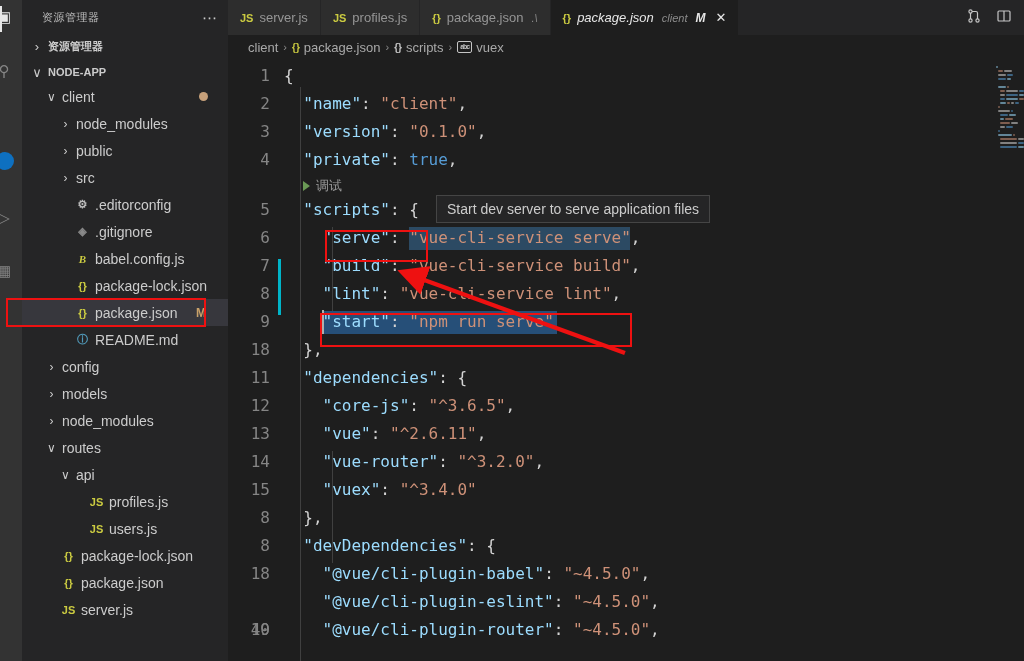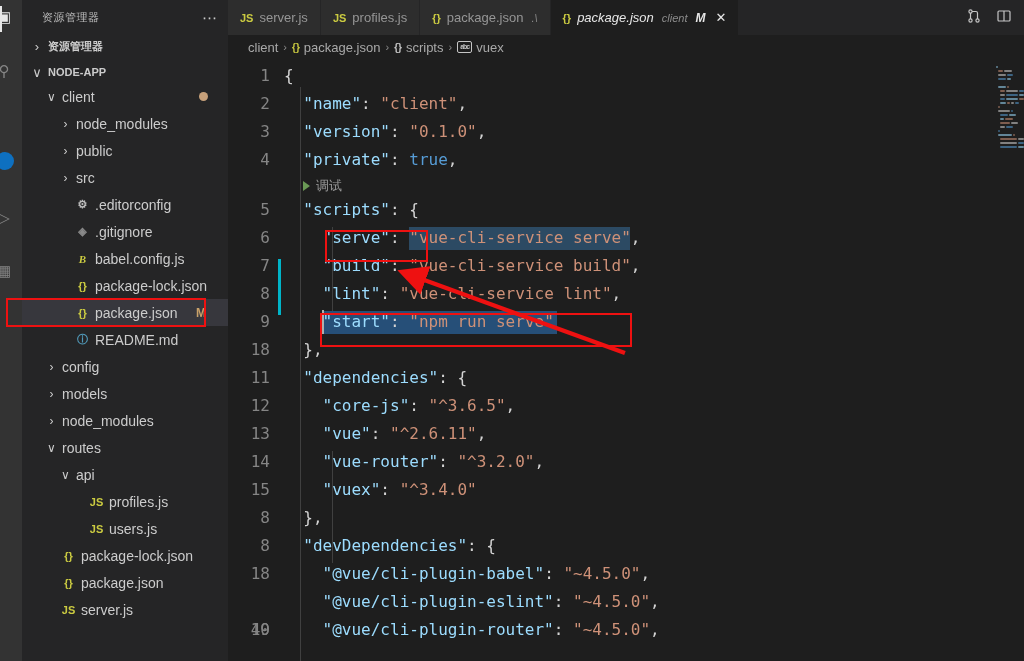--- a/index.html
+++ b/index.html
@@ -486,20 +486,21 @@
           <div class="mm-line" style="padding-left: 5.6px;">
             <span class="mm-seg" style="width: 20px; background: rgb(212, 212, 212); opacity: 0.55;"></span>
             <span class="mm-seg" style="width: 7.2px; background: rgb(86, 156, 214); opacity: 0.55;"></span>
           </div>
           <div class="mm-line" style="padding-left: 5.6px;">
             <span class="mm-seg" style="width: 20px; background: rgb(86, 156, 214); opacity: 0.55;"></span>
             <span class="mm-seg" style="width: 7.2px; background: rgb(156, 220, 254); opacity: 0.55;"></span>
           </div>
         </div>
 
+      <div class="tooltip" style="left:208px; top:136px;">Start dev server to serve application files</div>
 
       <div class="redbox" style="left:97px; top:171px; width:103px; height:32px;"></div>
       <div class="redbox" style="left:92px; top:254px; width:312px; height:34px;"></div>
 
       <svg class="anno-svg" viewBox="0 0 746 559" preserveAspectRatio="none">
         <defs>
           <marker id="ah" markerWidth="7" markerHeight="7" refX="5.6" refY="3.5" orient="auto">
             <polygon points="0 0, 7 3.5, 0 7" fill="#ee1111"></polygon>
           </marker>
         </defs>

